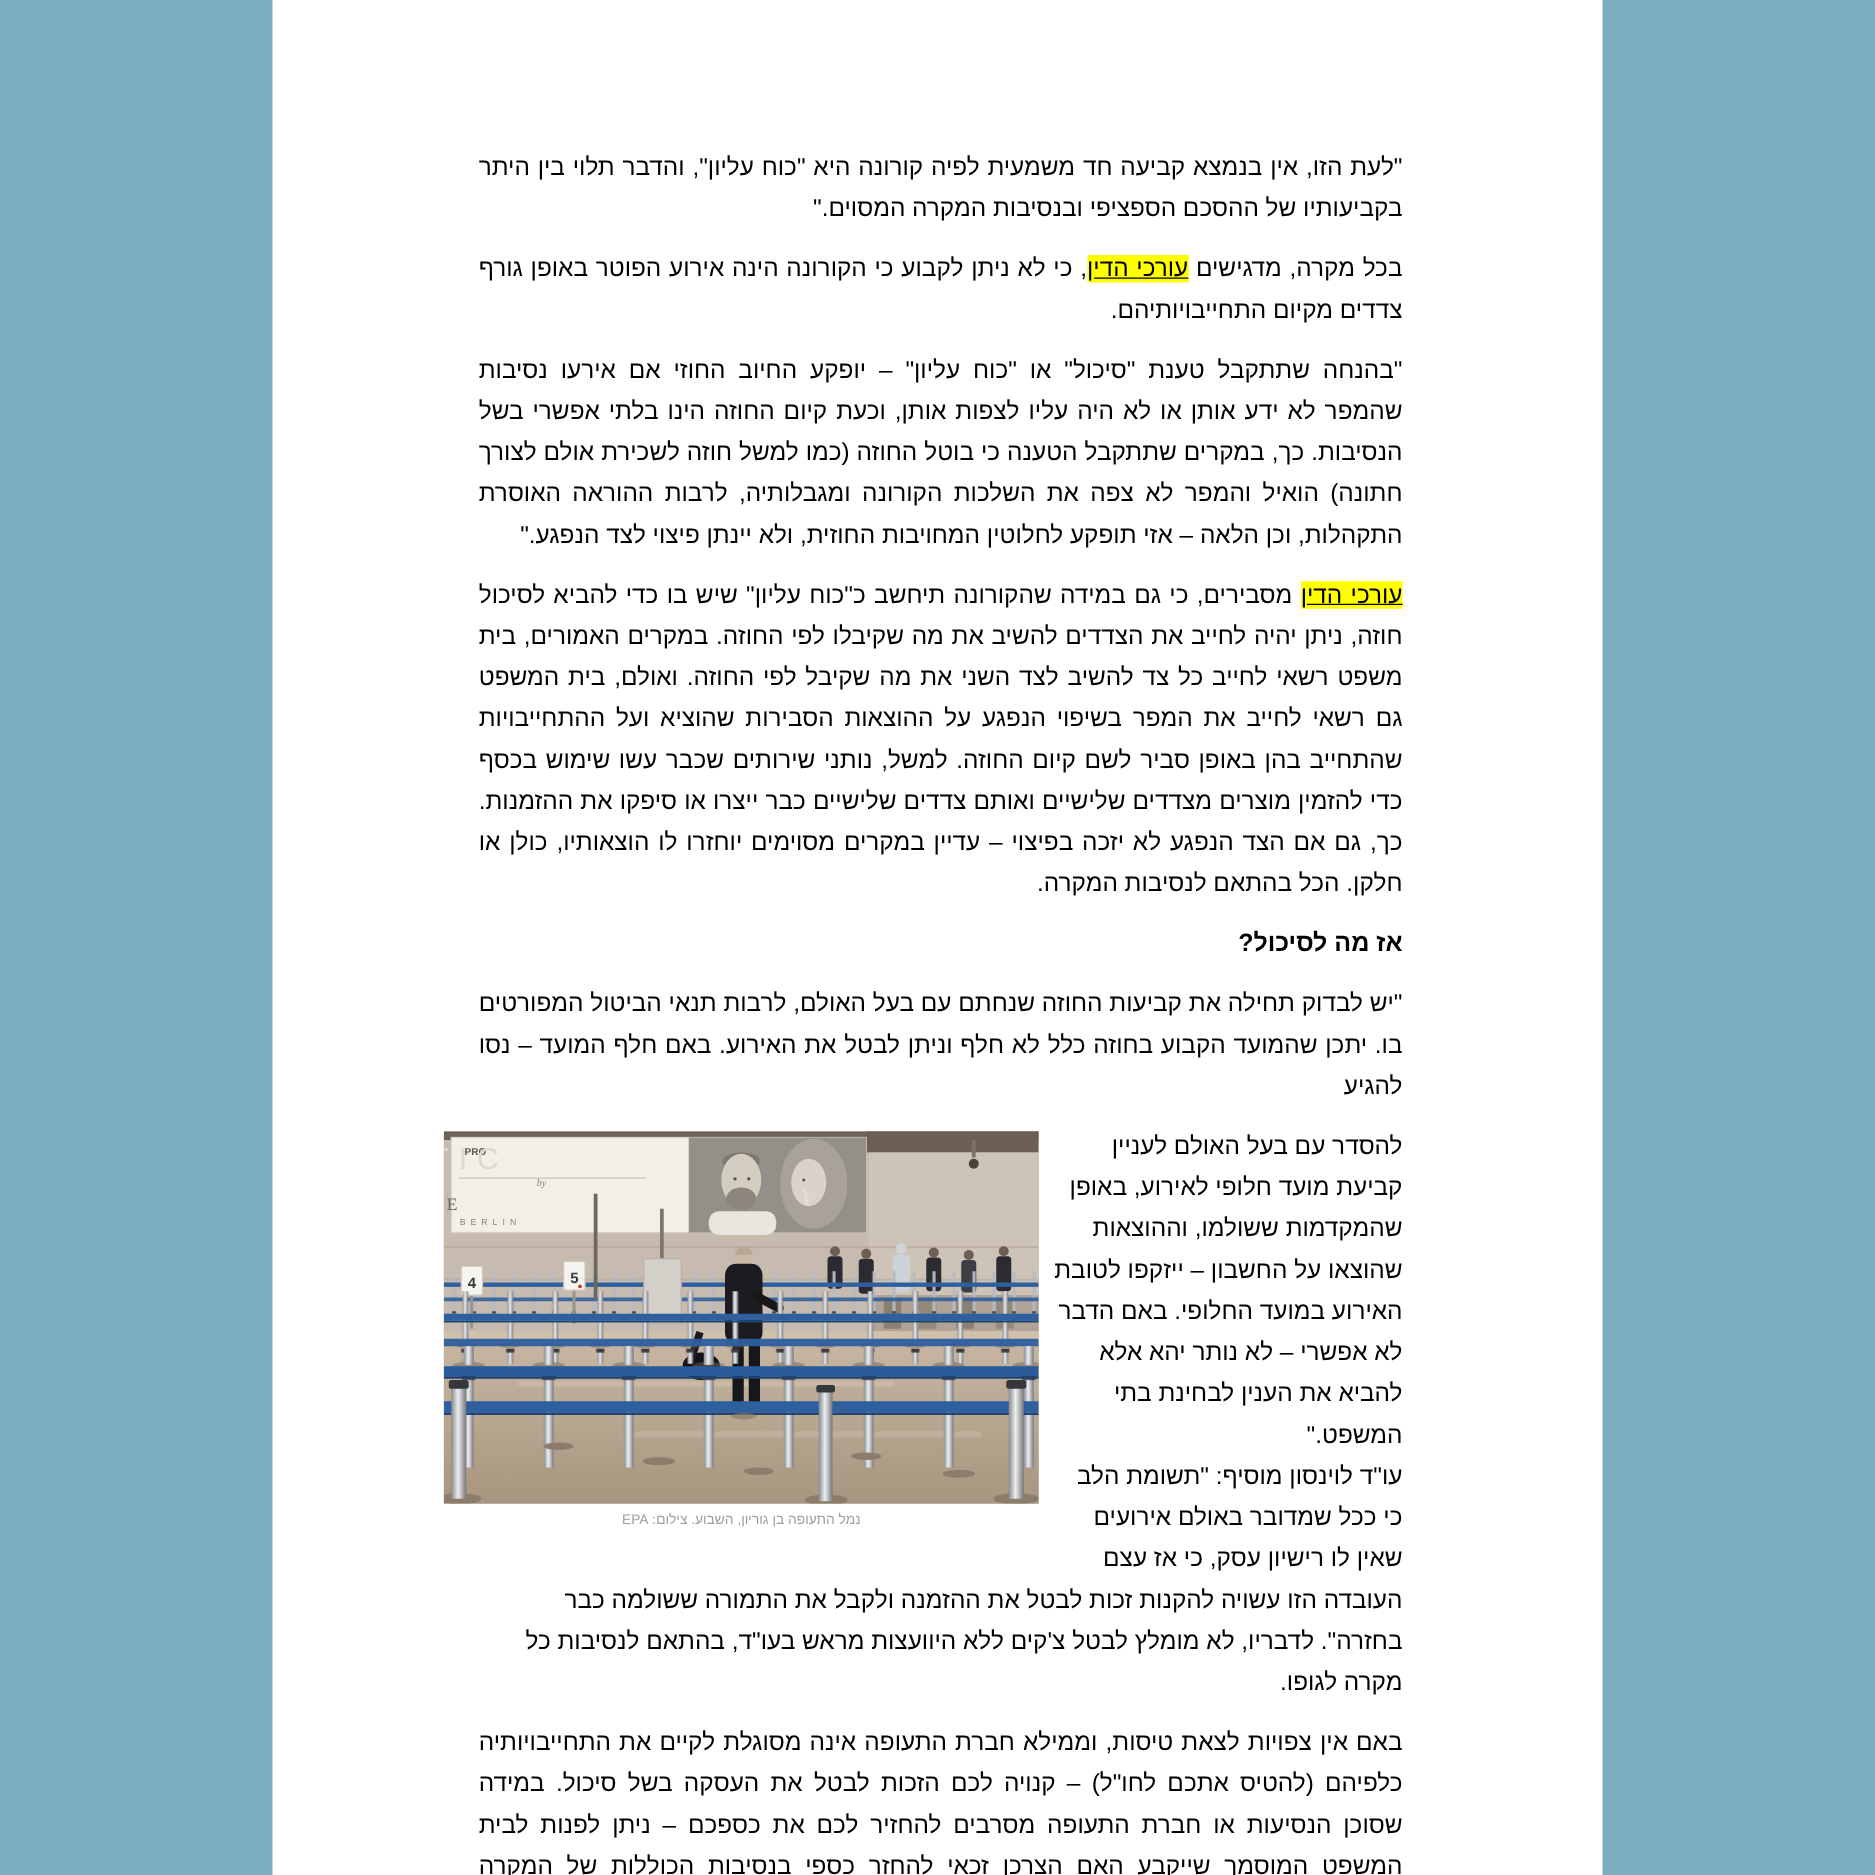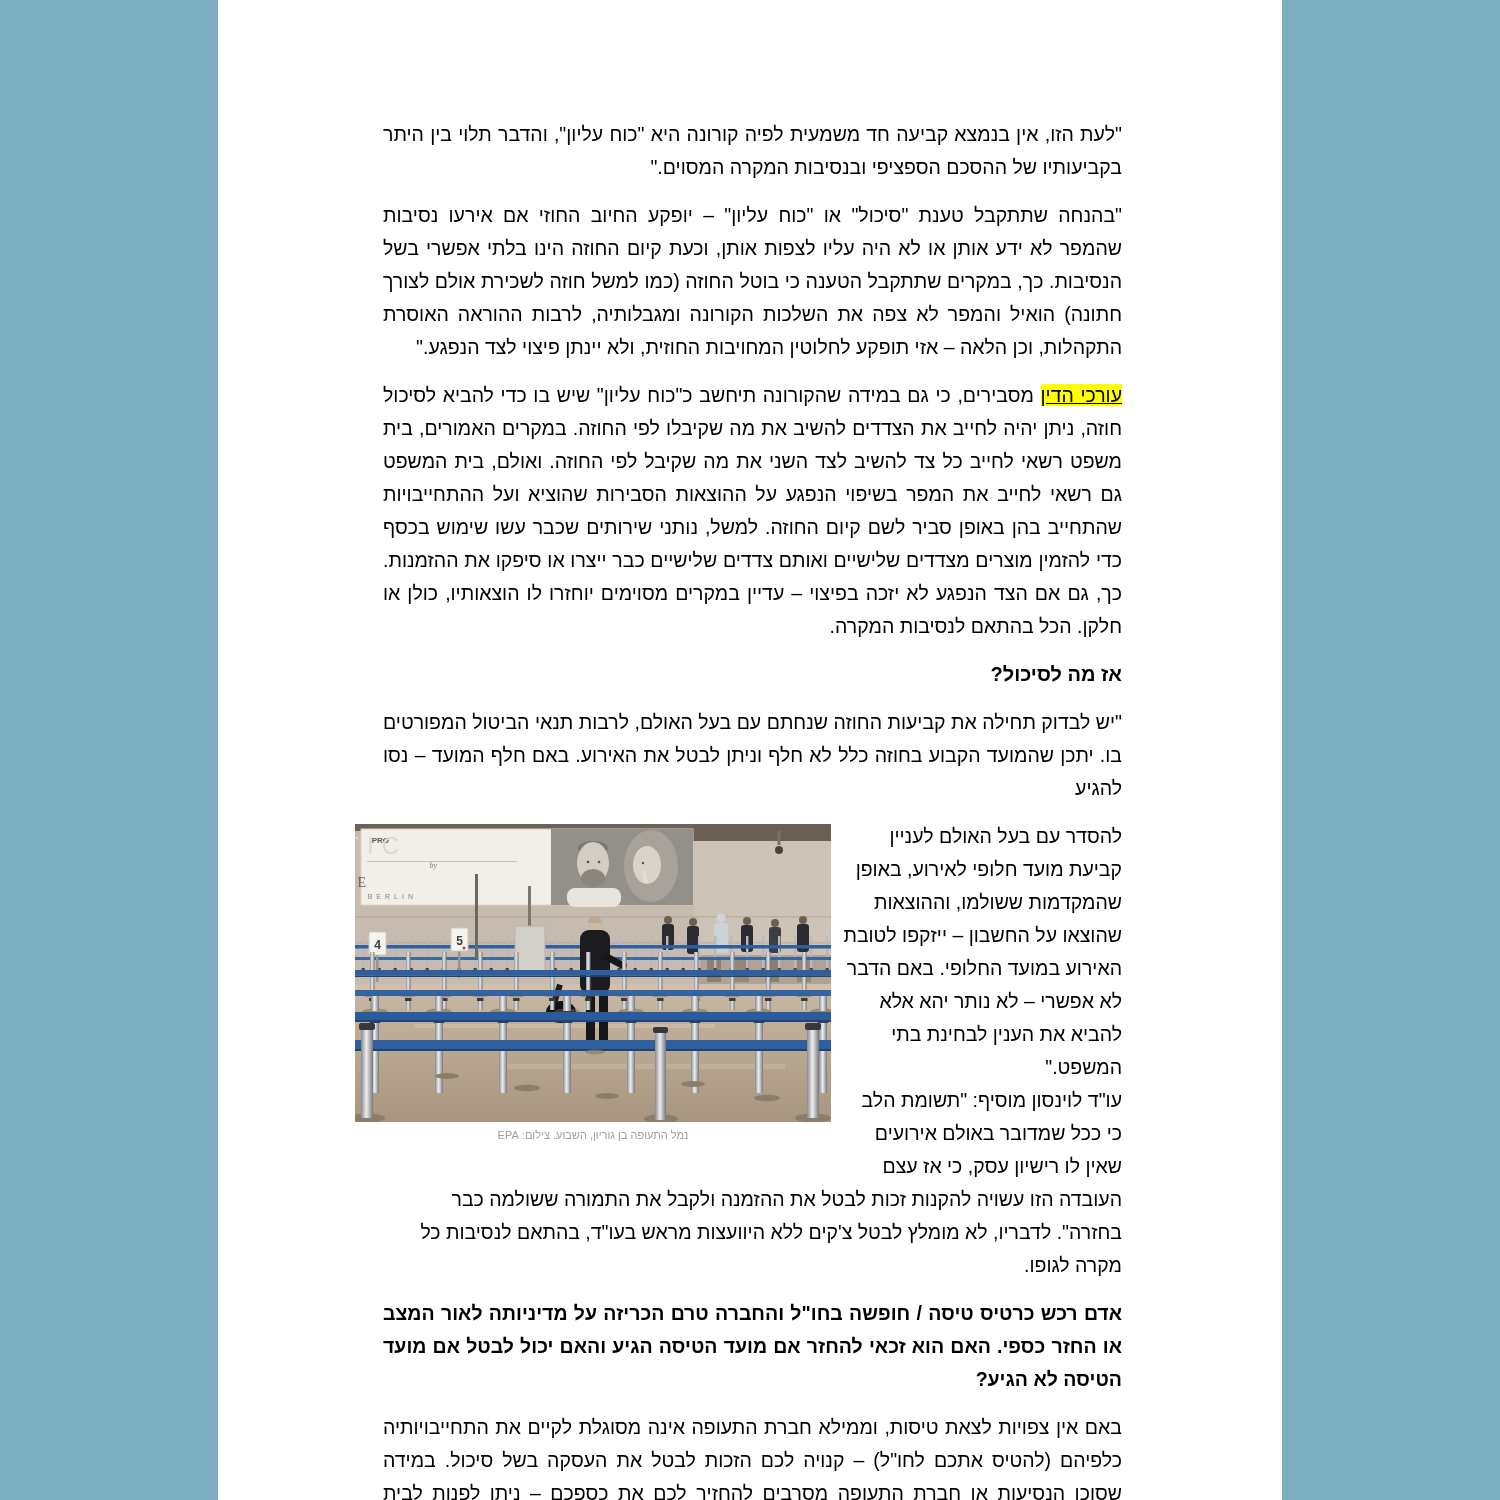--- a/index.html
+++ b/index.html
@@ -52,20 +52,21 @@
 </style>
 </head>
 <body>
 
 <div class="stage">
   <div class="paper">
     <div class="doc">
 
       <p>"לעת הזו, אין בנמצא קביעה חד משמעית לפיה קורונה היא "כוח עליון", והדבר תלוי בין היתר בקביעותיו של ההסכם הספציפי ובנסיבות המקרה המסוים."</p>
 
+      <p><span>בכל מקרה,  מדגישים </span><span class="hl">עורכי הדין</span><span>, כי לא ניתן לקבוע כי הקורונה הינה אירוע הפוטר באופן גורף צדדים מקיום התחייבויותיהם.</span></p>
 
       <p>"בהנחה שתתקבל טענת "סיכול" או "כוח עליון" – יופקע החיוב החוזי אם אירעו נסיבות שהמפר לא ידע אותן או לא היה עליו לצפות אותן, וכעת קיום החוזה הינו בלתי אפשרי בשל הנסיבות. כך, במקרים שתתקבל הטענה כי בוטל החוזה (כמו למשל חוזה לשכירת אולם לצורך חתונה) הואיל והמפר לא צפה את השלכות הקורונה ומגבלותיה, לרבות ההוראה האוסרת התקהלות, וכן הלאה – אזי תופקע לחלוטין המחויבות החוזית, ולא יינתן פיצוי לצד הנפגע."</p>
 
       <p><span class="hl">עורכי הדין</span><span> מסבירים, כי גם במידה שהקורונה תיחשב כ"כוח עליון" שיש בו כדי להביא לסיכול חוזה, ניתן יהיה לחייב את הצדדים להשיב את מה שקיבלו לפי החוזה. במקרים האמורים, בית משפט רשאי לחייב כל צד להשיב לצד השני את מה שקיבל לפי החוזה. ואולם, בית המשפט גם רשאי לחייב את המפר בשיפוי הנפגע על ההוצאות הסבירות שהוציא ועל ההתחייבויות שהתחייב בהן באופן סביר לשם קיום החוזה. למשל, נותני שירותים שכבר עשו שימוש בכסף כדי להזמין מוצרים מצדדים שלישיים ואותם צדדים שלישיים כבר ייצרו או סיפקו את ההזמנות. כך, גם אם הצד הנפגע לא יזכה בפיצוי – עדיין במקרים מסוימים יוחזרו לו הוצאותיו, כולן או חלקן. הכל בהתאם לנסיבות המקרה.</span></p>
 
       <h2 class="q">אז מה לסיכול?</h2>
 
       <p>"יש לבדוק תחילה את קביעות החוזה שנחתם עם בעל האולם, לרבות תנאי הביטול המפורטים בו. יתכן שהמועד הקבוע בחוזה כלל לא חלף וניתן לבטל את האירוע. באם חלף המועד – נסו להגיע</p>
 
       <figure class="photo-fig">
@@ -219,19 +220,18 @@
             </g>
           </svg>
         </div>
         <figcaption>נמל התעופה בן גוריון, השבוע. צילום: EPA</figcaption>
       </figure>
 
       <p class="wrapcol tight">להסדר עם בעל האולם לעניין קביעת מועד חלופי לאירוע, באופן שהמקדמות ששולמו, וההוצאות שהוצאו על החשבון – ייזקפו לטובת האירוע במועד החלופי. באם הדבר לא אפשרי – לא נותר יהא אלא להביא את הענין לבחינת בתי המשפט."</p>
 
       <p class="wrapcol">עו"ד לוינסון מוסיף:  "תשומת הלב כי ככל שמדובר באולם אירועים שאין לו רישיון עסק, כי אז עצם העובדה הזו עשויה להקנות זכות לבטל את ההזמנה ולקבל את התמורה ששולמה כבר בחזרה". לדבריו, לא מומלץ לבטל צ'קים ללא היוועצות מראש בעו"ד, בהתאם לנסיבות כל מקרה לגופו.</p>
 
-      <p class="boldq">אדם רכש כרטיס טיסה / חופשה בחו"ל והחברה טרם הכריזה על מדיניותה לאור המצב או החזר כספי. האם הוא זכאי להחזר אם מועד הטיסה הגיע והאם יכול לבטל אם מועד הטיסה לא הגיע?</p>
 
       <p>באם אין צפויות לצאת טיסות, וממילא חברת התעופה אינה מסוגלת לקיים את התחייבויותיה כלפיהם (להטיס אתכם לחו"ל) – קנויה לכם הזכות לבטל את העסקה בשל סיכול.  במידה שסוכן הנסיעות או חברת התעופה מסרבים להחזיר לכם את כספכם – ניתן לפנות לבית המשפט המוסמך שייקבע האם הצרכן זכאי להחזר כספי בנסיבות הכוללות של המקרה (מדיניות ספקי השירותים בחו"ל, במידה שרכשתם חופשה, הצעת שינוי היעד או כרטיסי טיסה למועדים חלופיים, וכן הלאה).</p>
 
     </div>
   </div>
 </div>
 
 </body></html>

